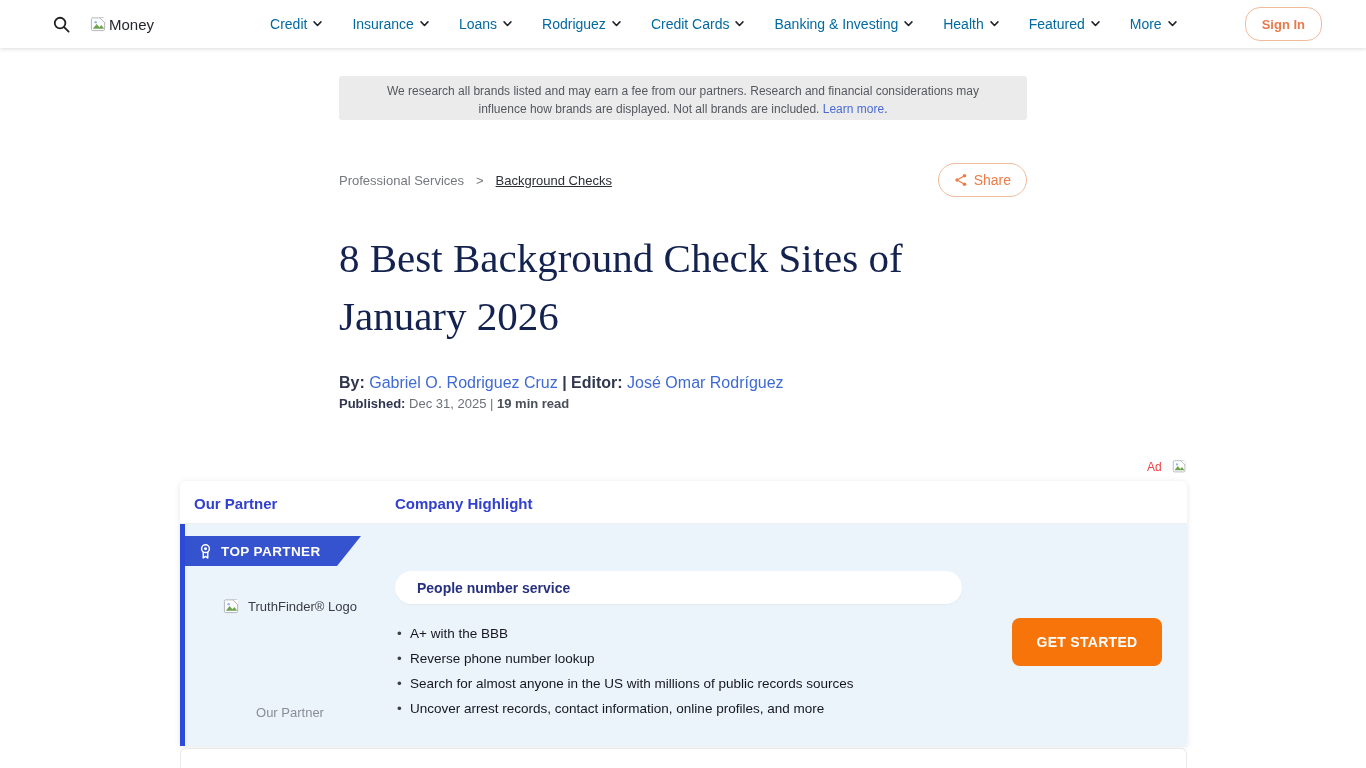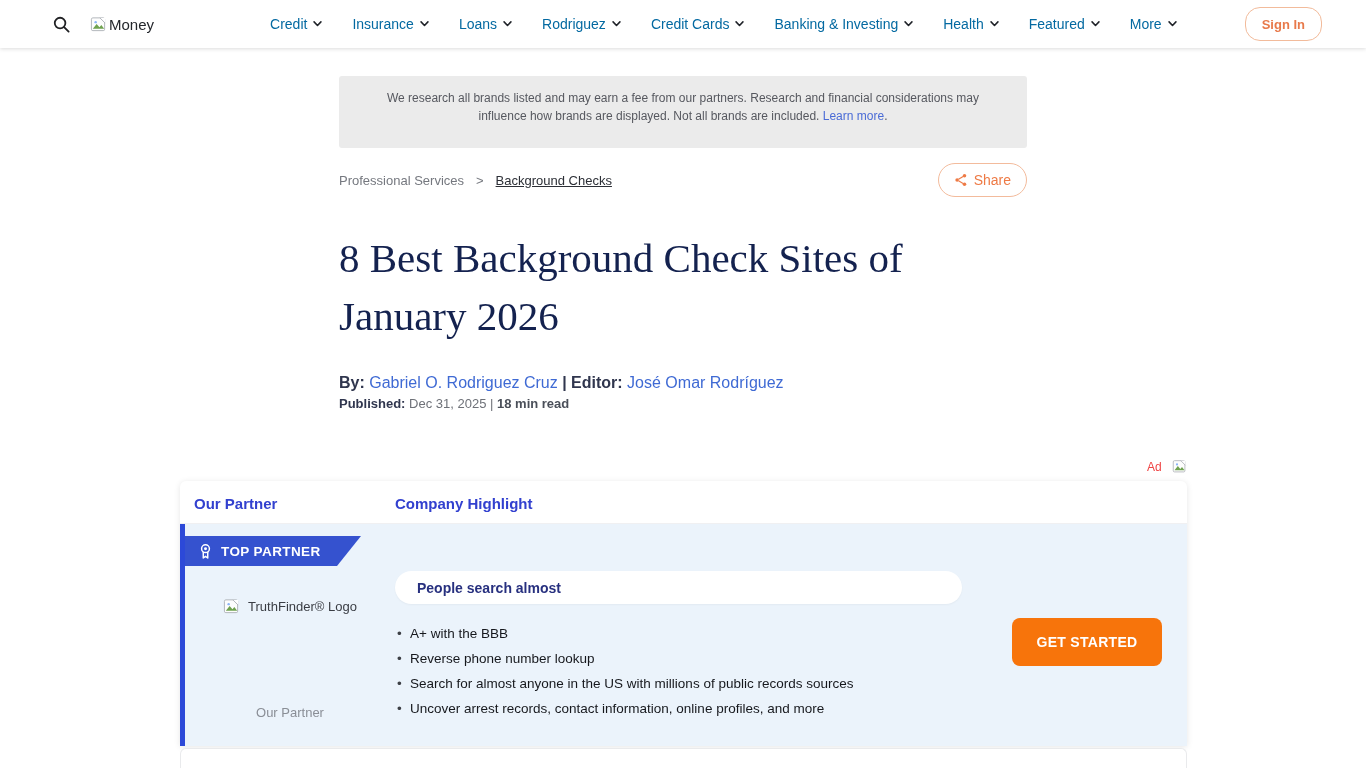--- a/index.html
+++ b/index.html
@@ -22,23 +22,23 @@
   .chev { width:9px; height:6px; display:inline-block; }
   .signin {
     margin-right:44px; min-width:70px; height:29px; padding:16px 16px;
     border:1px solid #f2bb9b; border-radius:15px; background:#fff;
     color:#e87a4b; font-size:13px; font-weight:bold; cursor:pointer;
     display:flex; align-items:center; justify-content:center; font-family:inherit;
   }
 
   
   .disclaimer {
-    position:absolute; left:339px; top:76px; width:688px; height:72px;
+    position:absolute; left:339px; top:76px; width:688px; height:44px;
     background:#ebebeb; border-radius:3px; text-align:center;
-    font-size:12px; line-height:18px; color:#56585f; padding:13px 30px;
+    font-size:12px; line-height:18px; color:#56585f; padding:6px 30px;
   }
   .disclaimer a { color:#4a6bd6; text-decoration:none; cursor:pointer; }
 
   
   .crumb-row { position:absolute; left:339px; top:163px; width:688px; height:36px; }
   .crumbs { position:absolute; left:0; top:10px; font-size:13px; color:#75787f; display:flex; gap:12px; }
   .crumb-current { color:#2c2f36; text-decoration:underline; cursor:pointer; }
   .crumb-parent { cursor:pointer; }
   .share-btn {
     position:absolute; right:0; top:0; height:34px; padding:8px 15px;
@@ -204,21 +204,21 @@
           <circle cx="13.5" cy="14.4" r="2.3" fill="#ee7a45"></circle>
           <line x1="5.8" y1="8" x2="11.7" y2="4.6" stroke="#ee7a45" stroke-width="1.5"></line>
           <line x1="5.8" y1="10" x2="11.7" y2="13.4" stroke="#ee7a45" stroke-width="1.5"></line>
         </svg>
       <span>Share</span>
     </button>
   </div>
 
   <h1 class="title">8 Best Background Check Sites of January 2026</h1>
   <div class="byline"><span>By: </span><a>Gabriel O. Rodriguez Cruz</a><span> | Editor: </span><a>José Omar Rodríguez</a></div>
-  <div class="publine"><span class="lbl">Published:</span><span> Dec 31, 2025 </span><span>| </span><span class="strong">18 min read</span></div>
+  <div class="publine"><span class="lbl">Published:</span><span> Dec 31, 2025 </span><span>| </span><span class="strong">19 min read</span></div>
 
   <div class="ad-label">
     <span>Ad</span>
     <svg class="bimg" width="15" height="15" viewBox="0 0 18 18">
         <rect x="1.5" y="2" width="14" height="13.5" rx="1.5" fill="#fdfdfd" stroke="#aeb2b8"></rect>
         <path d="M3 13.5 l4-5 3 3.5 2-2.5 3 4z" fill="#6fa24f"></path>
         <circle cx="6" cy="6.5" r="1.3" fill="#8ab4f8"></circle>
         <path d="M10.5 2 L16 2 L16 7.5 Z" fill="#fff"></path>
         <line x1="10.5" y1="2" x2="16" y2="7.5" stroke="#aeb2b8" stroke-width="1"></line>
       </svg>
@@ -244,21 +244,21 @@
             <rect x="1.5" y="2" width="14" height="13.5" rx="1.5" fill="#fdfdfd" stroke="#aeb2b8"></rect>
             <path d="M3 13.5 l4-5 3 3.5 2-2.5 3 4z" fill="#6fa24f"></path>
             <circle cx="6" cy="6.5" r="1.3" fill="#8ab4f8"></circle>
             <path d="M10.5 2 L16 2 L16 7.5 Z" fill="#fff"></path>
             <line x1="10.5" y1="2" x2="16" y2="7.5" stroke="#aeb2b8" stroke-width="1"></line>
           </svg>
         <span>TruthFinder® Logo</span>
       </div>
       <div class="partner-caption">Our Partner</div>
 
-      <div class="pill">People search almost</div>
+      <div class="pill">People number service</div>
 
       <ul class="bullets">
           <li>A+ with the BBB</li>
           <li>Reverse phone number lookup</li>
           <li>Search for almost anyone in the US with millions of public records sources</li>
           <li>Uncover arrest records, contact information, online profiles, and more</li>
         </ul>
 
       <button class="cta">GET STARTED</button>
     </div>

